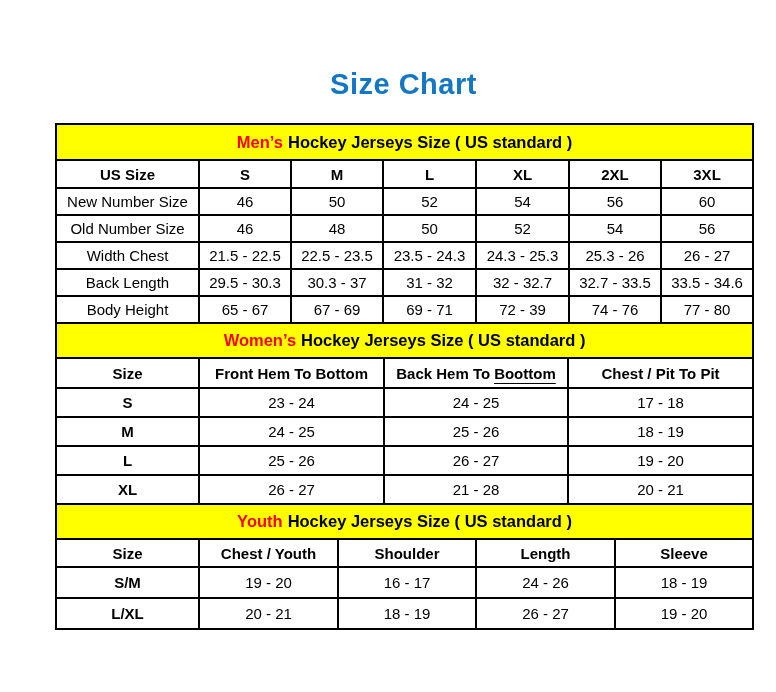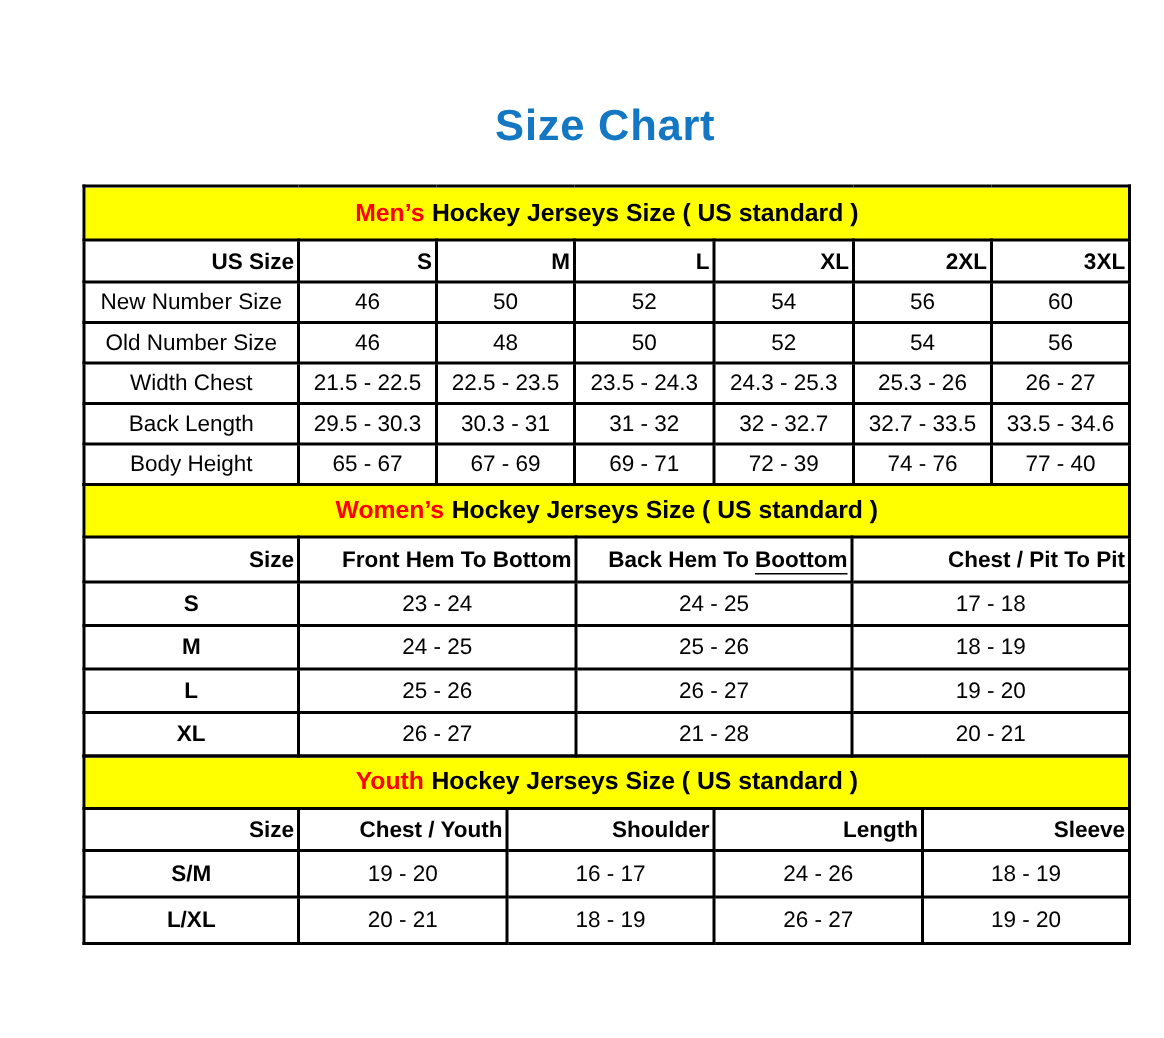--- a/index.html
+++ b/index.html
@@ -49,21 +49,21 @@
   th { font-weight: bold; }
   td { font-weight: normal; }
   .band-cell {
     background: #FFFF00;
     height: 33px;
     font-size: 16.5px;
     font-weight: bold;
   }
   .band-tall { height: 34px; }
   .red-word { color: #FF0000; margin-right: 5px; }
-  .hdr-row th { height: 26px; text-align: right; }
+  .hdr-row th { height: 26px; }
   .mens-row td { height: 25px; }
   .womens-row td { height: 27px; }
   .youth-row td { height: 29px; }
   .size-label { font-weight: bold; }
   .wavy {
     margin-left: 4px;
     text-decoration-line: underline;
     text-decoration-style: wavy;
     text-decoration-color: #E00000;
     text-decoration-thickness: 1px;
@@ -129,34 +129,34 @@
         <td>21.5 - 22.5</td>
         <td>22.5 - 23.5</td>
         <td>23.5 - 24.3</td>
         <td>24.3 - 25.3</td>
         <td>25.3 - 26</td>
         <td>26 - 27</td>
       </tr>
       <tr class="mens-row">
         <td>Back Length</td>
         <td>29.5 - 30.3</td>
-        <td>30.3 - 31</td>
+        <td>30.3 - 37</td>
         <td>31 - 32</td>
         <td>32 - 32.7</td>
         <td>32.7 - 33.5</td>
         <td>33.5 - 34.6</td>
       </tr>
       <tr class="mens-row">
         <td>Body Height</td>
         <td>65 - 67</td>
         <td>67 - 69</td>
         <td>69 - 71</td>
         <td>72 - 39</td>
         <td>74 - 76</td>
-        <td>77 - 40</td>
+        <td>77 - 80</td>
       </tr>
     </tbody>
       </table>
 
     <table style="margin-top:-2px;">
       <colgroup>
         <col style="width:143px">
           <col style="width:185px">
           <col style="width:184px">
           <col style="width:185px">

